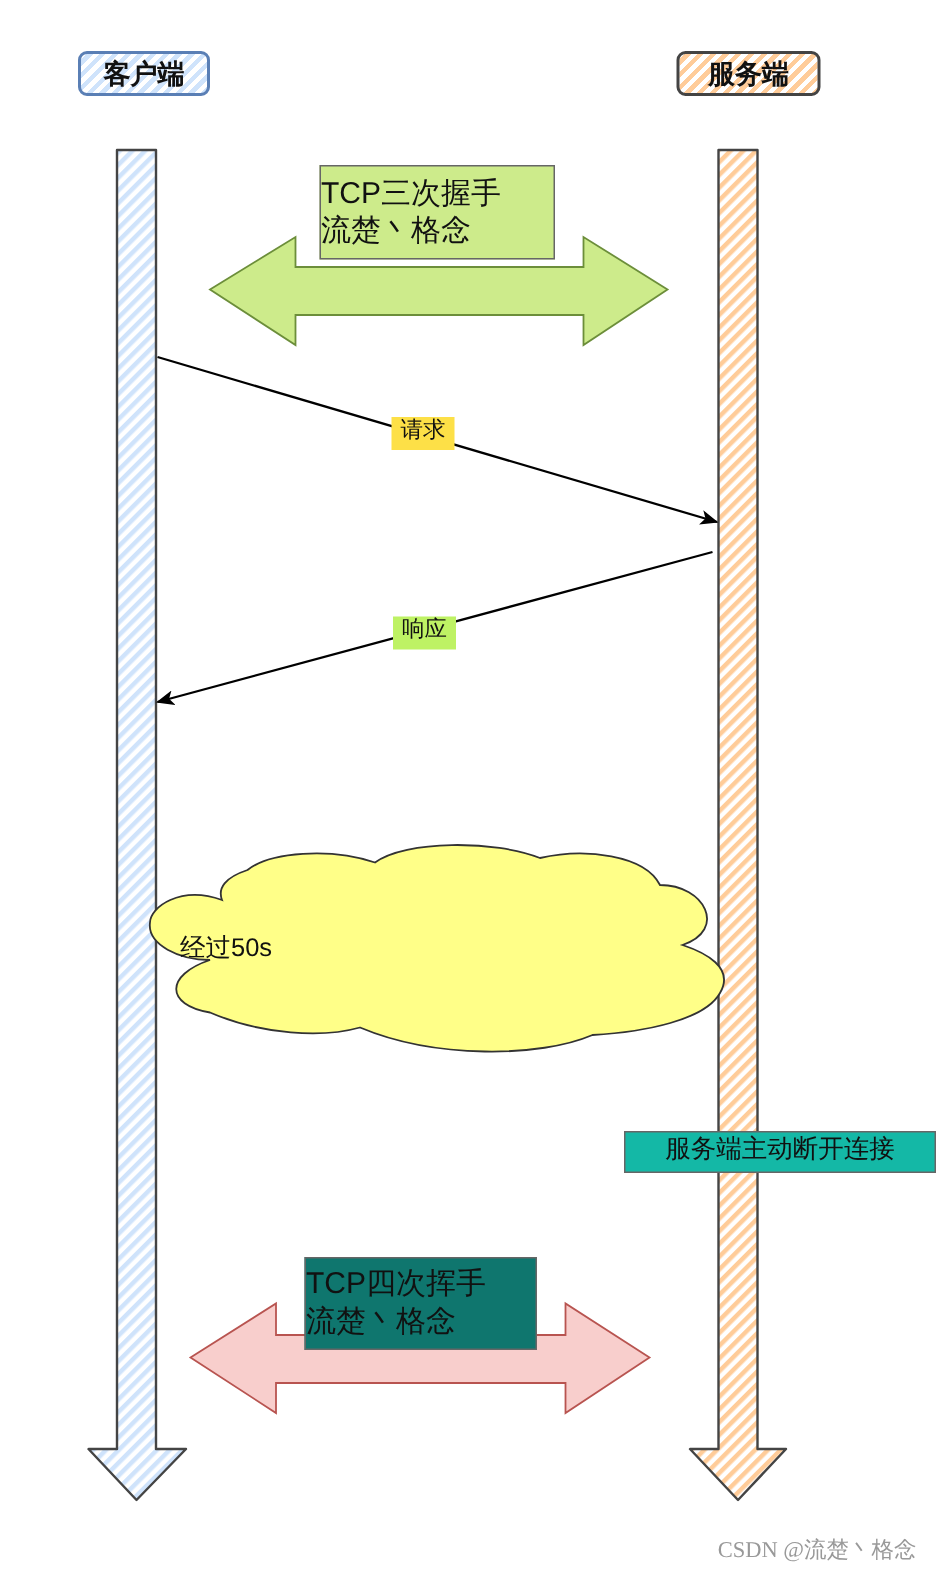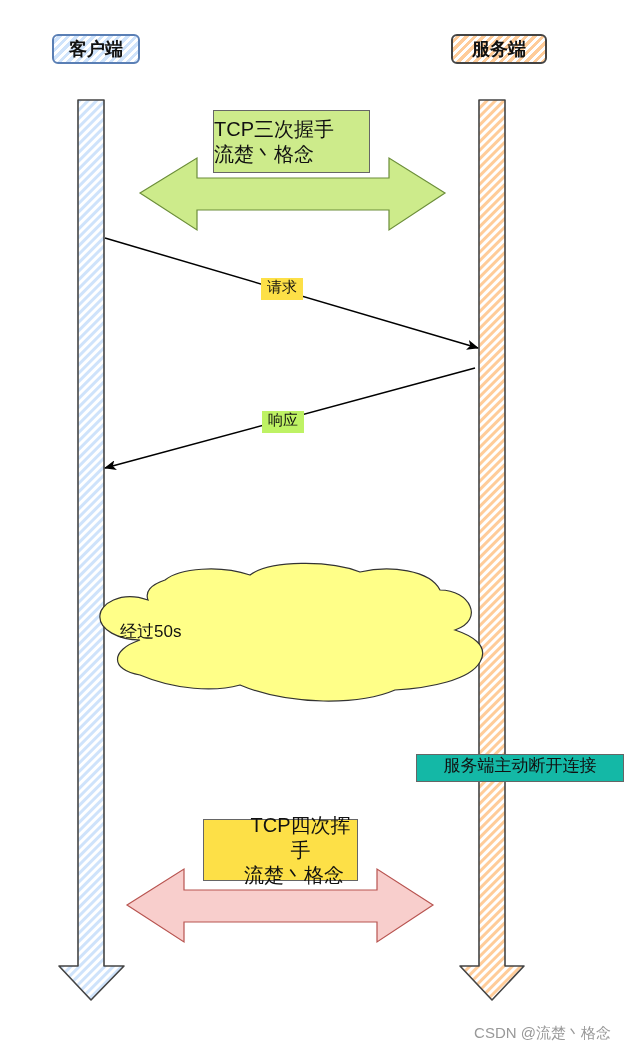--- a/index.html
+++ b/index.html
@@ -12,21 +12,21 @@
   .actor { position: absolute; height: 30px; border: 2px solid #444; border-radius: 6px;
            display: flex; align-items: center; justify-content: center;
            font-weight: bold; font-size: 18px; color: #111; box-sizing: border-box;
            font-family: Liberation Serif, serif; }
   .actor.client { left: 52px; top: 34px; width: 88px;
            background: repeating-linear-gradient(-45deg, #cfe3fb 0 3px, #ffffff 3px 6px);
            border-color: #5a7fb5; }
   .actor.server { left: 451px; top: 34px; width: 96px;
            background: repeating-linear-gradient(-45deg, #ffcc99 0 3px, #ffffff 3px 6px); text-align: right; }
   .watermark { position: absolute; right: 14px; bottom: 10px; font-size: 15px; color: #999;
-               font-family: Liberation Sans, sans-serif; }
+               font-family: Liberation Serif, serif; }
 </style>
 </head>
 <body>
 
 <svg class="canvas" width="625" height="1053" viewBox="0 0 625 1053" xmlns="http://www.w3.org/2000/svg">
   <defs>
     <pattern id="hatchBlue" patternUnits="userSpaceOnUse" width="6" height="6" patternTransform="rotate(45)">
       <rect width="6" height="6" fill="#ffffff"></rect>
       <rect width="3" height="6" fill="#cfe3fb"></rect>
     </pattern>
@@ -91,18 +91,18 @@
 <div class="lbl-box" style="left:261px; top:278px; width:42px; height:22px; background:#fde047; font-size:15px;">请求</div>
 
 <div class="lbl-box" style="left:262px; top:411px; width:42px; height:22px; background:#bef264; font-size:15px;">响应</div>
 
 <div class="lbl-box" style="left:120px; top:605px; width:340px; height:54px; flex-direction:column; font-size:17px;">
   <span>经过50s</span>
 </div>
 
 <div class="lbl-box" style="left:392px; top:754px; width:208px; height:28px; background:#14b8a6; border:1px solid #666; font-size:17px;margin-left:24px;">服务端主动断开连接</div>
 
-<div class="lbl-box" style="left:203px; top:819px; width:155px; height:62px; background:#fde047; border:1px solid #666; flex-direction:column; font-size:20px;padding-left:40px;">
+<div class="lbl-box" style="left:203px; top:838px; width:155px; height:62px; background:#0f766e; border:1px solid #666; flex-direction:column; font-size:20px;">
   <span>TCP四次挥手</span>
   <span>流楚丶格念</span>
 </div>
 
 <div class="watermark">CSDN @流楚丶格念</div>
 
 </body></html>

